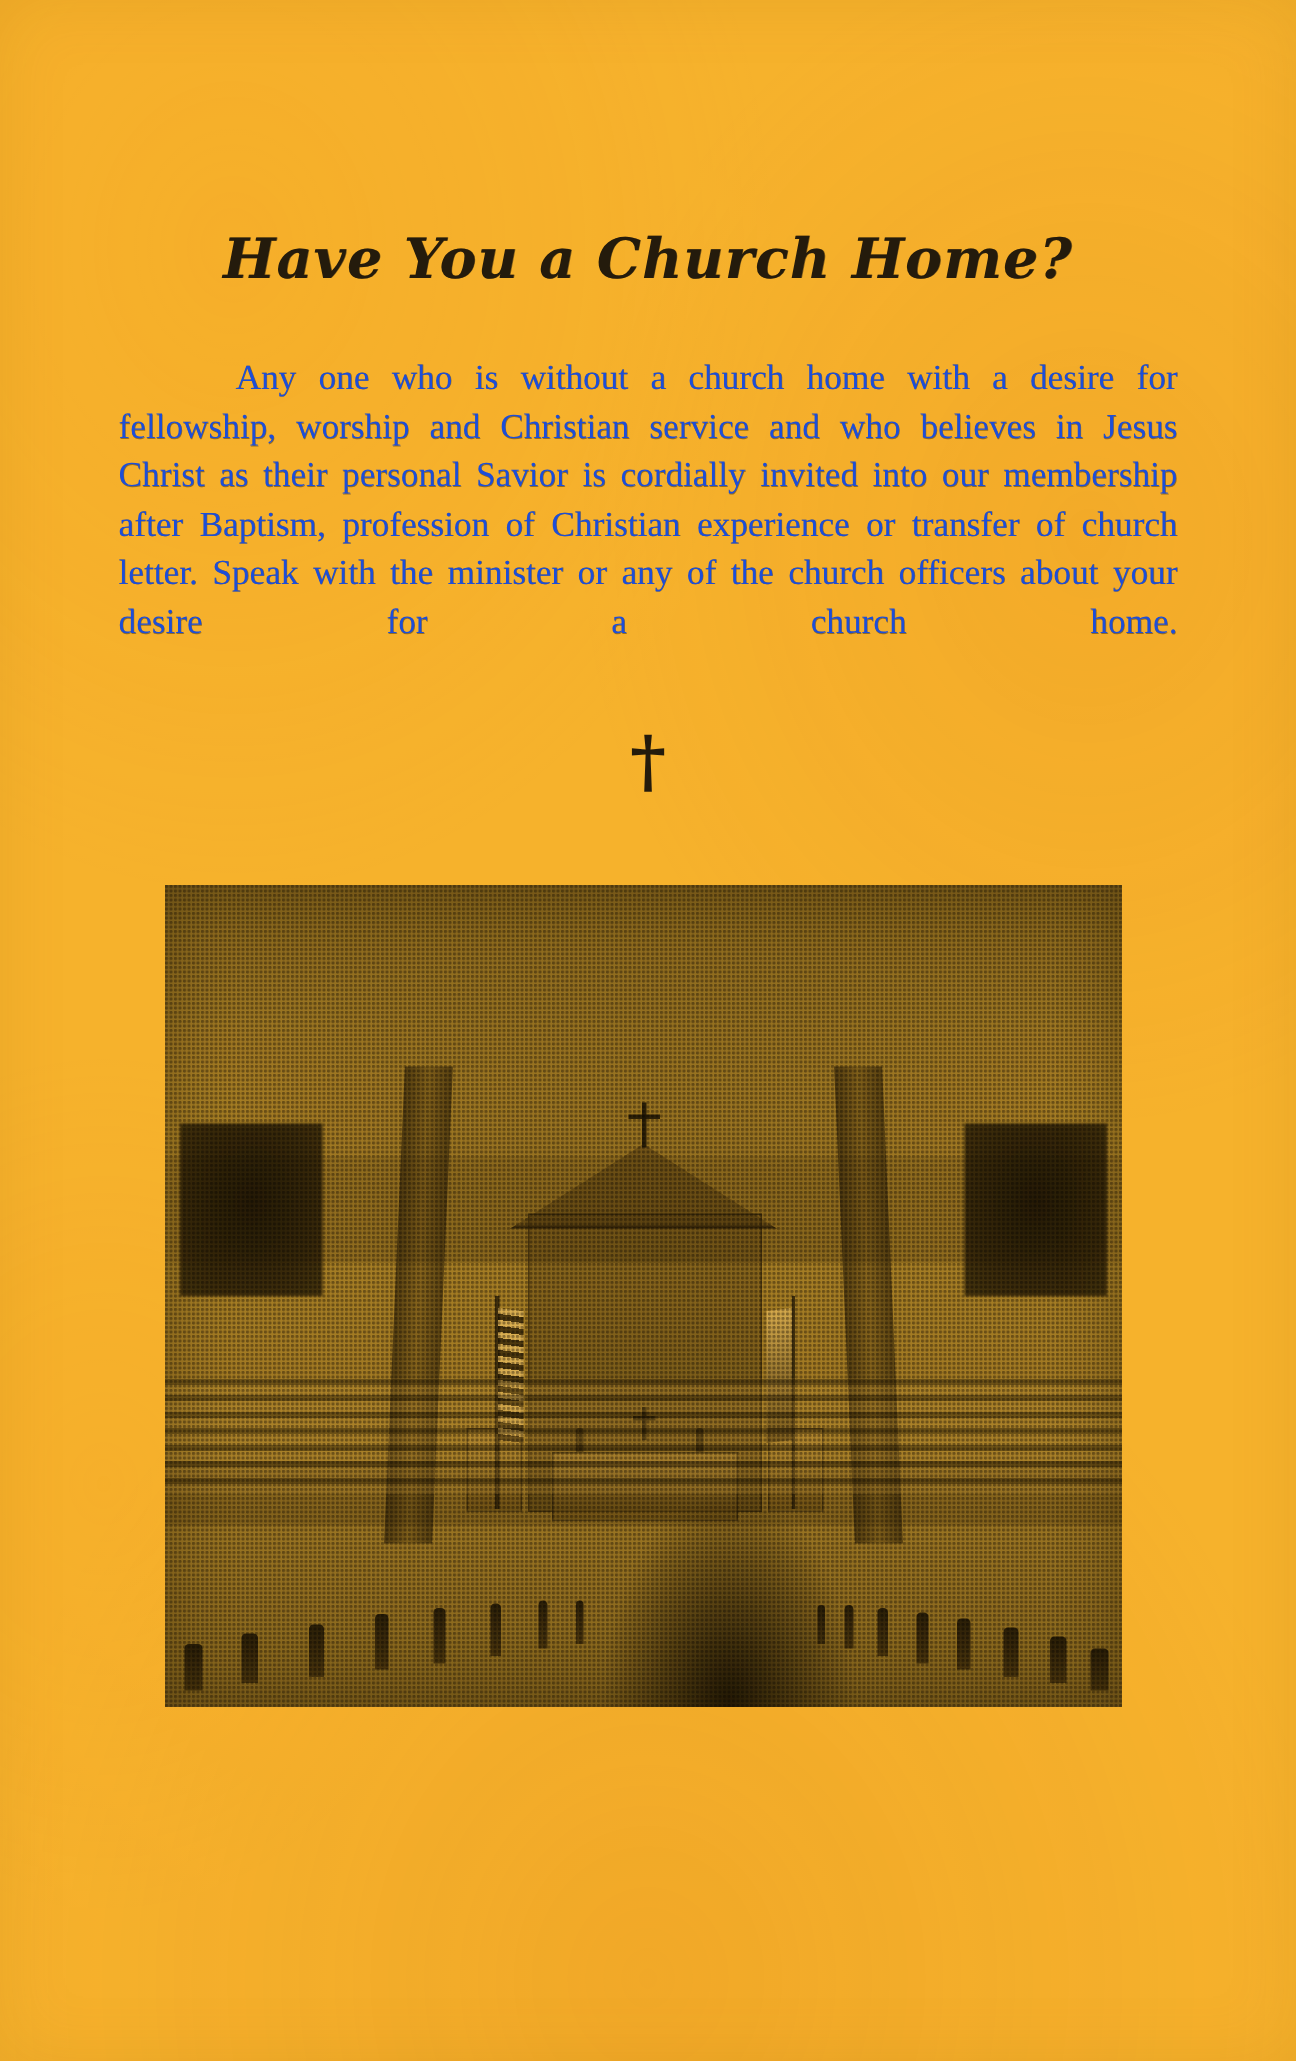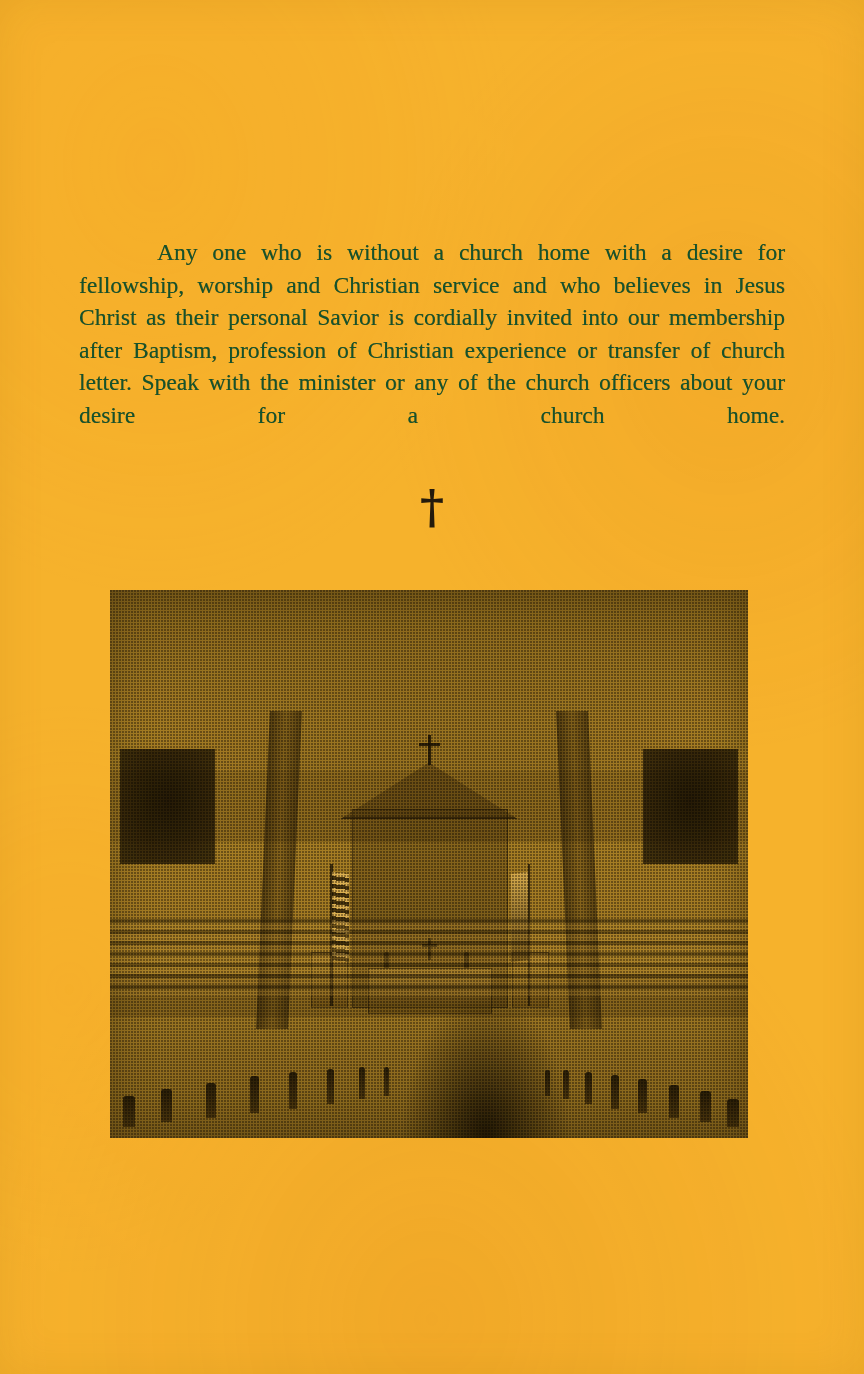--- a/index.html
+++ b/index.html
@@ -59,21 +59,21 @@
 
   
   .bodycopy {
     position: absolute;
     left: 79px;
     top: 236px;
     width: 706px;
     font-family: "Liberation Serif", serif;
     font-size: 23.5px;
     line-height: 32.6px;
-    color: #14532d;
+    color: #1d4ed8;
     text-align: justify;
     text-indent: 78px;
     word-spacing: 1.2px;
     text-shadow: 0.35px 0.35px 0 rgba(36,28,13,0.45);
   }
   .bodycopy:after {
     content: "";
     display: inline-block;
     width: 100%;
   }
@@ -349,20 +349,21 @@
     text-shadow: 0.4px 0.4px 0 rgba(36,27,12,0.5);
   }
 </style>
 </head>
 <body>
 
 <div class="page">
 
   <div class="paper-grain"></div>
 
+  <div class="headline">Have You a Church Home?</div>
 
   <div class="bodycopy">Any one who is without a church home with a desire for fellowship, worship and Christian service and who believes in Jesus Christ as their personal Savior is cordially invited into our membership after Baptism, profession of Christian experience or transfer of church letter.  Speak with the minister or any of the church officers about your desire for a church home.</div>
 
   <div class="cross-mark">†</div>
 
   <div class="photo-frame">
     <div class="photo-inner">
 
       <div class="vault"></div>
       <div class="rear-wall"></div>

